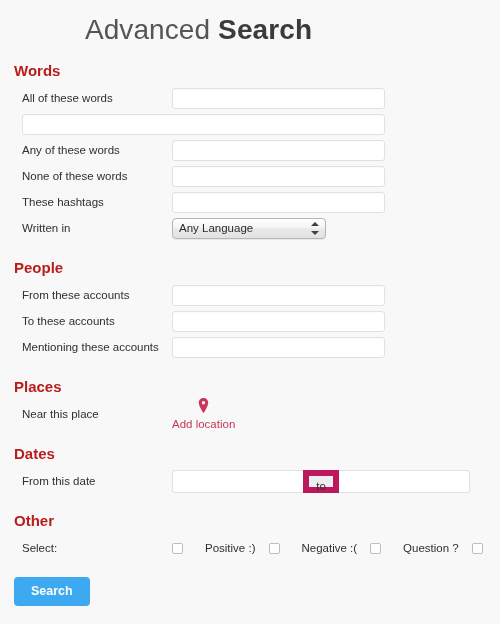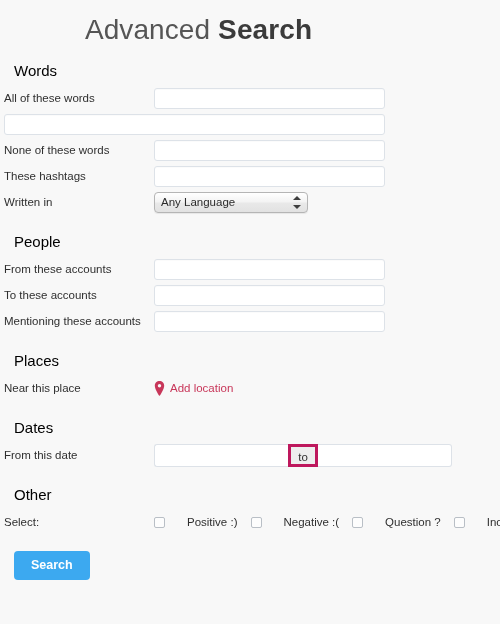--- a/index.html
+++ b/index.html
@@ -36,36 +36,36 @@
     font-weight: 300;
     color: #555555;
   }
   .title .bold {
     font-weight: bold;
     color: #3b3b3b;
   }
 
   
   .section-head {
-    color: #000000;
-    font-weight: normal;
+    color: #b91c1c;
+    font-weight: bold;
     font-size: 15px;
     margin: 0 0 6px 14px;
   }
 
   .section {
     margin-top: 18px;
   }
 
   
   .row {
     display: flex;
     align-items: center;
     height: 26px;
-    padding-left: 4px;
+    padding-left: 22px;
   }
   .row-label {
     width: 150px;
     flex: 0 0 150px;
     font-size: 11.5px;
     color: #2f2f2f;
     line-height: 14px;
   }
   .row-field {
     flex: 1 1 auto;
@@ -139,20 +139,21 @@
 
   
   .add-location {
     display: inline-flex;
     align-items: center;
     gap: 5px;
     color: #c8375a;
     font-size: 11.5px;
     text-decoration: none;
     cursor: pointer;
+    flex-direction: column;
   }
   .pin-icon {
     width: 11px;
     height: 15px;
     display: inline-block;
     flex: 0 0 11px;
   }
 
   
   .date-group {
@@ -180,21 +181,21 @@
   }
   .date-input.right {
     border-radius: 0 3px 3px 0;
     border-left: none;
   }
   .date-addon {
     flex: 0 0 auto;
     box-sizing: border-box;
     height: 23px;
     background: #eeeeee;
-    border: 3px solid #be185d;
+    border: 6px solid #be185d;
     font-size: 11.5px;
     color: #333;
     line-height: 21px;
     padding: 0 7px;
   }
 
   
   .checks {
     display: flex;
     align-items: center;
@@ -256,20 +257,26 @@
         <input class="text-input" type="text" value="" style="">
       </div>
     </div>
 
     <div class="row">
       <div class="row-field">
         <input class="text-input" type="text" value="" style="">
       </div>
     </div>
 
+    <div class="row">
+      <div class="row-label">Any of these words</div>
+      <div class="row-field">
+        <input class="text-input" type="text" value="" style="">
+      </div>
+    </div>
 
     <div class="row">
       <div class="row-label">None of these words</div>
       <div class="row-field">
         <input class="text-input" type="text" value="" style="">
       </div>
     </div>
 
     <div class="row">
       <div class="row-label">These hashtags</div>

